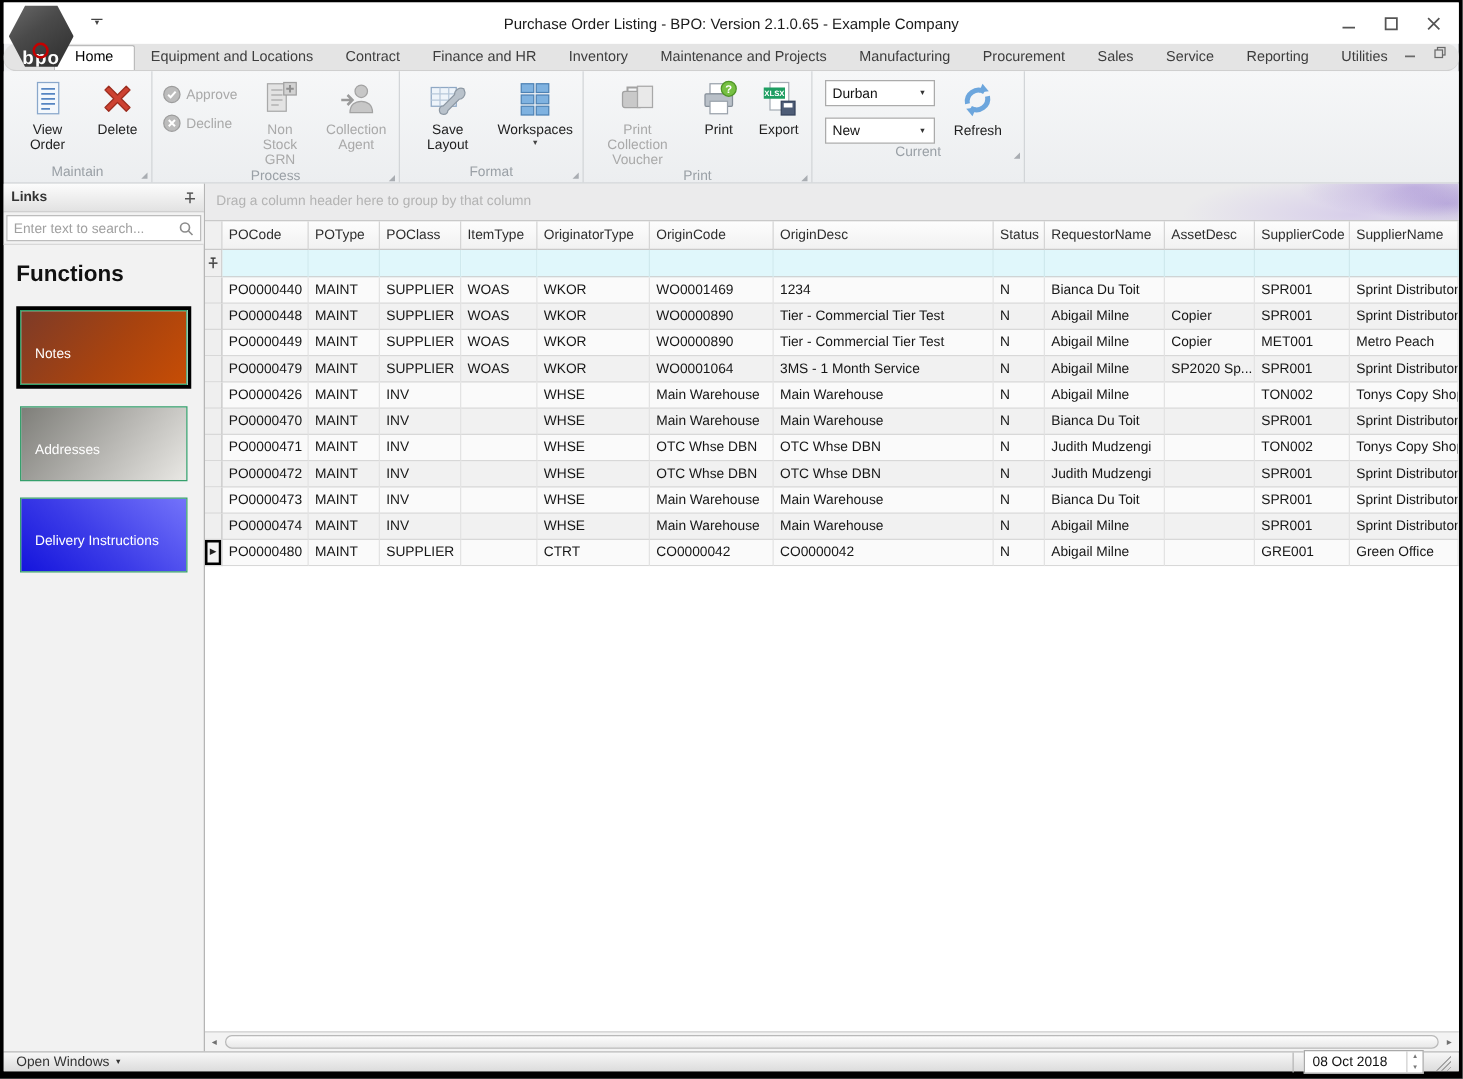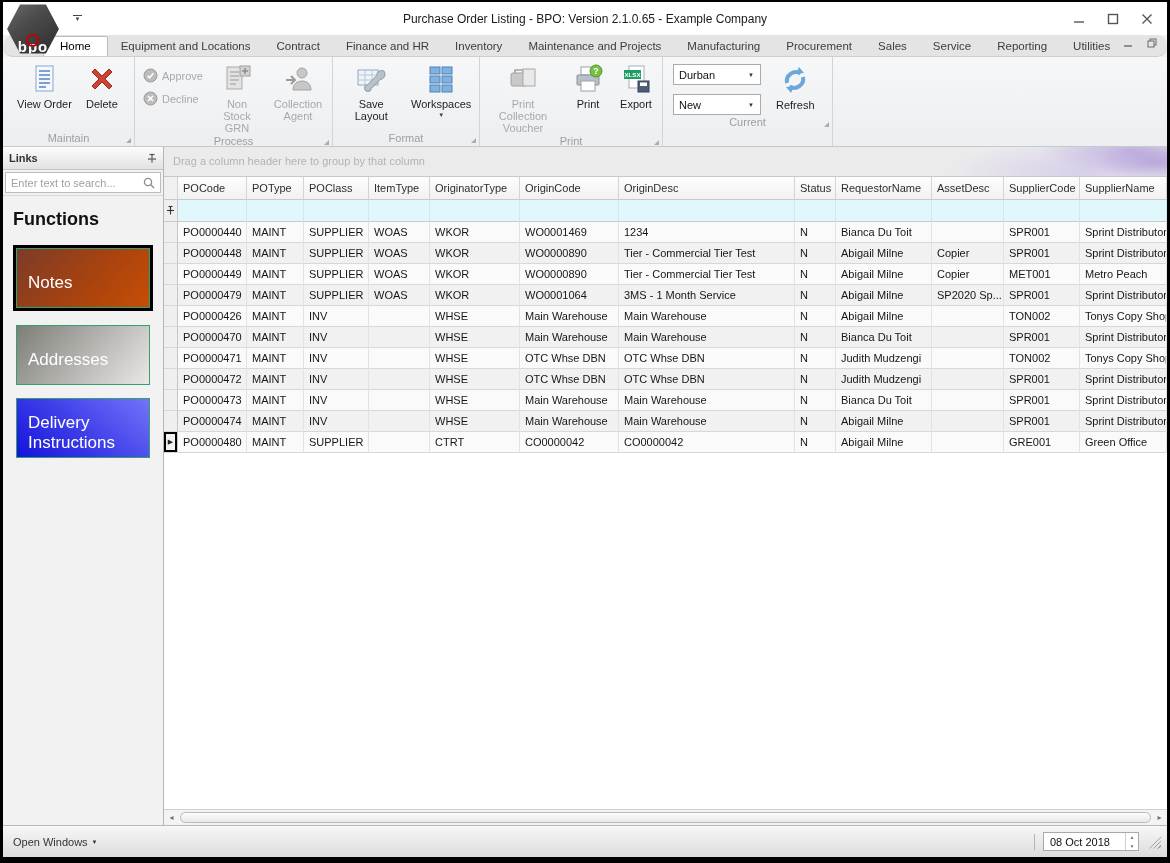--- a/index.html
+++ b/index.html
@@ -61,21 +61,21 @@
   .links-head { height:23px; background:linear-gradient(#fcfcfc,#e2e2e2); border-bottom:1px solid #c6c6c6;
                 display:flex; align-items:center; padding:0 6px; }
   .links-head .lh-label { font-size:11px; font-weight:bold; color:#333; }
   .links-head svg { margin-left:auto; cursor:pointer; }
   .searchwrap { padding:2px; background:#f2f2f2; border-bottom:1px solid #d8d8d8; position:relative; }
   .searchwrap input { width:100%; height:21px; border:1px solid #bdbdbd; font-size:11px; padding:0 18px 0 5px;
                       color:#444; font-family:"Liberation Sans",sans-serif; }
   .searchwrap input::placeholder { color:#a0a0a0; }
   .searchwrap svg { position:absolute; right:7px; top:7px; }
   .fn-head { font-size:18px; font-weight:bold; color:#111; margin:13px 0 14px 10px; }
-  .fnbtn { width:134px; height:60px; margin-left:13px; border:1px solid #35a06c; color:#fff; font-size:17px;
+  .fnbtn { width:134px; height:60px; margin-left:13px; border:1px solid #35a06c; color:#fff; font-size:11px;
            text-align:left; padding:9px 0 0 11px; cursor:pointer; }
   .fnbtn.notes { background:linear-gradient(130deg,#7d3b28 0%,#a8430f 55%,#c74d05 100%);
                  box-shadow:0 0 0 3px #000; margin-top:4px; margin-bottom:17px; }
   .fnbtn.addresses { background:linear-gradient(130deg,#7e7e79 0%,#b9b8b4 55%,#e9e8e4 100%); margin-bottom:13px; }
   .fnbtn.delivery { background:linear-gradient(40deg,#1414dc 0%,#3c3ce8 45%,#7373fa 100%); }
 
   
   .gridarea { flex:1; background:#fff; display:flex; flex-direction:column; min-width:0; }
   .groupby { height:30px; background:#ebebec; border-bottom:1px solid #c9c9c9; position:relative;
              font-size:11px; color:#b3b3b3; line-height:29px; padding-left:9px; }
@@ -103,21 +103,21 @@
   .rowptr { display:block; width:100%; height:100%; }
   .rowptr:not(:empty) { border:2px solid #000; background:#f2f2f2; display:flex; align-items:center;
                         justify-content:center; font-size:7px; color:#222; }
   .grid-filler { flex:1; background:#fff; }
   .hscroll { flex:0 0 16px; background:#f3f3f3; border-top:1px solid #d0d0d0; display:flex; align-items:center; }
   .hs-arrow { width:15px; text-align:center; font-size:8px; color:#707070; cursor:pointer; }
   .hs-thumb { flex:1; height:11px; margin:0 1px; background:linear-gradient(#fdfdfd,#e8e8e8); border:1px solid #b9b9b9;
               border-radius:6px; cursor:grab; }
 
   
-  .statusbar { height:32px; background:linear-gradient(#f7f7f7,#dcdcdc); border-top:1px solid #b9b9b9;
+  .statusbar { height:16px; background:linear-gradient(#f7f7f7,#dcdcdc); border-top:1px solid #b9b9b9;
                display:flex; align-items:center; flex:0 0 auto; padding:0 6px 0 10px; }
   .openwin { font-size:11px; color:#333; cursor:pointer; display:flex; align-items:center; gap:4px; }
   .openwin .arr { font-size:6px; color:#333; }
   .sb-right { margin-left:auto; display:flex; align-items:center; height:100%; }
   .sb-sep { width:1px; height:16px; background:#b5b5b5; margin-right:8px; }
   .dateedit { width:96px; height:19px; background:#fff; border:1px solid #a9a9a9; display:flex; align-items:center; }
   .dateedit .dval { flex:1; font-size:11px; color:#111; padding-left:6px; }
   .spin { width:13px; height:100%; display:flex; flex-direction:column; border-left:1px solid #d0d0d0; }
   .spin span { flex:1; font-size:5px; color:#777; text-align:center; line-height:8px; cursor:pointer; }
   .grip { width:14px; height:14px; margin-left:8px; cursor:nwse-resize;
@@ -171,21 +171,21 @@
       <span><svg width="10" height="10">
             <rect x="3" y="1" width="6" height="6" fill="#e4e4e4" stroke="#6a6a6a"></rect>
             <rect x="1" y="3" width="6" height="6" fill="#e4e4e4" stroke="#6a6a6a"></rect>
           </svg></span>
 
     </div>
   </div>
 
   <div class="ribbon">
 
-    <div class="rgroup" style="width:132px">
+    <div class="rgroup" style="width:119px">
       <div class="rbody" style="justify-content:center">
         <div class="bigbtn">
           <svg width="32" height="32" viewBox="0 0 32 32">
               <rect x="8" y="3" width="17" height="25" fill="#f4f8fc" stroke="#89a7cb"></rect>
               <path d="M11 8h11M11 12h11M11 16h11M11 20h11M11 24h7" stroke="#5585c2" stroke-width="1.4"></path>
             </svg>
           <div class="blabel">View Order</div>
         </div>
         <div class="bigbtn">
           <svg width="32" height="32" viewBox="0 0 32 32">

